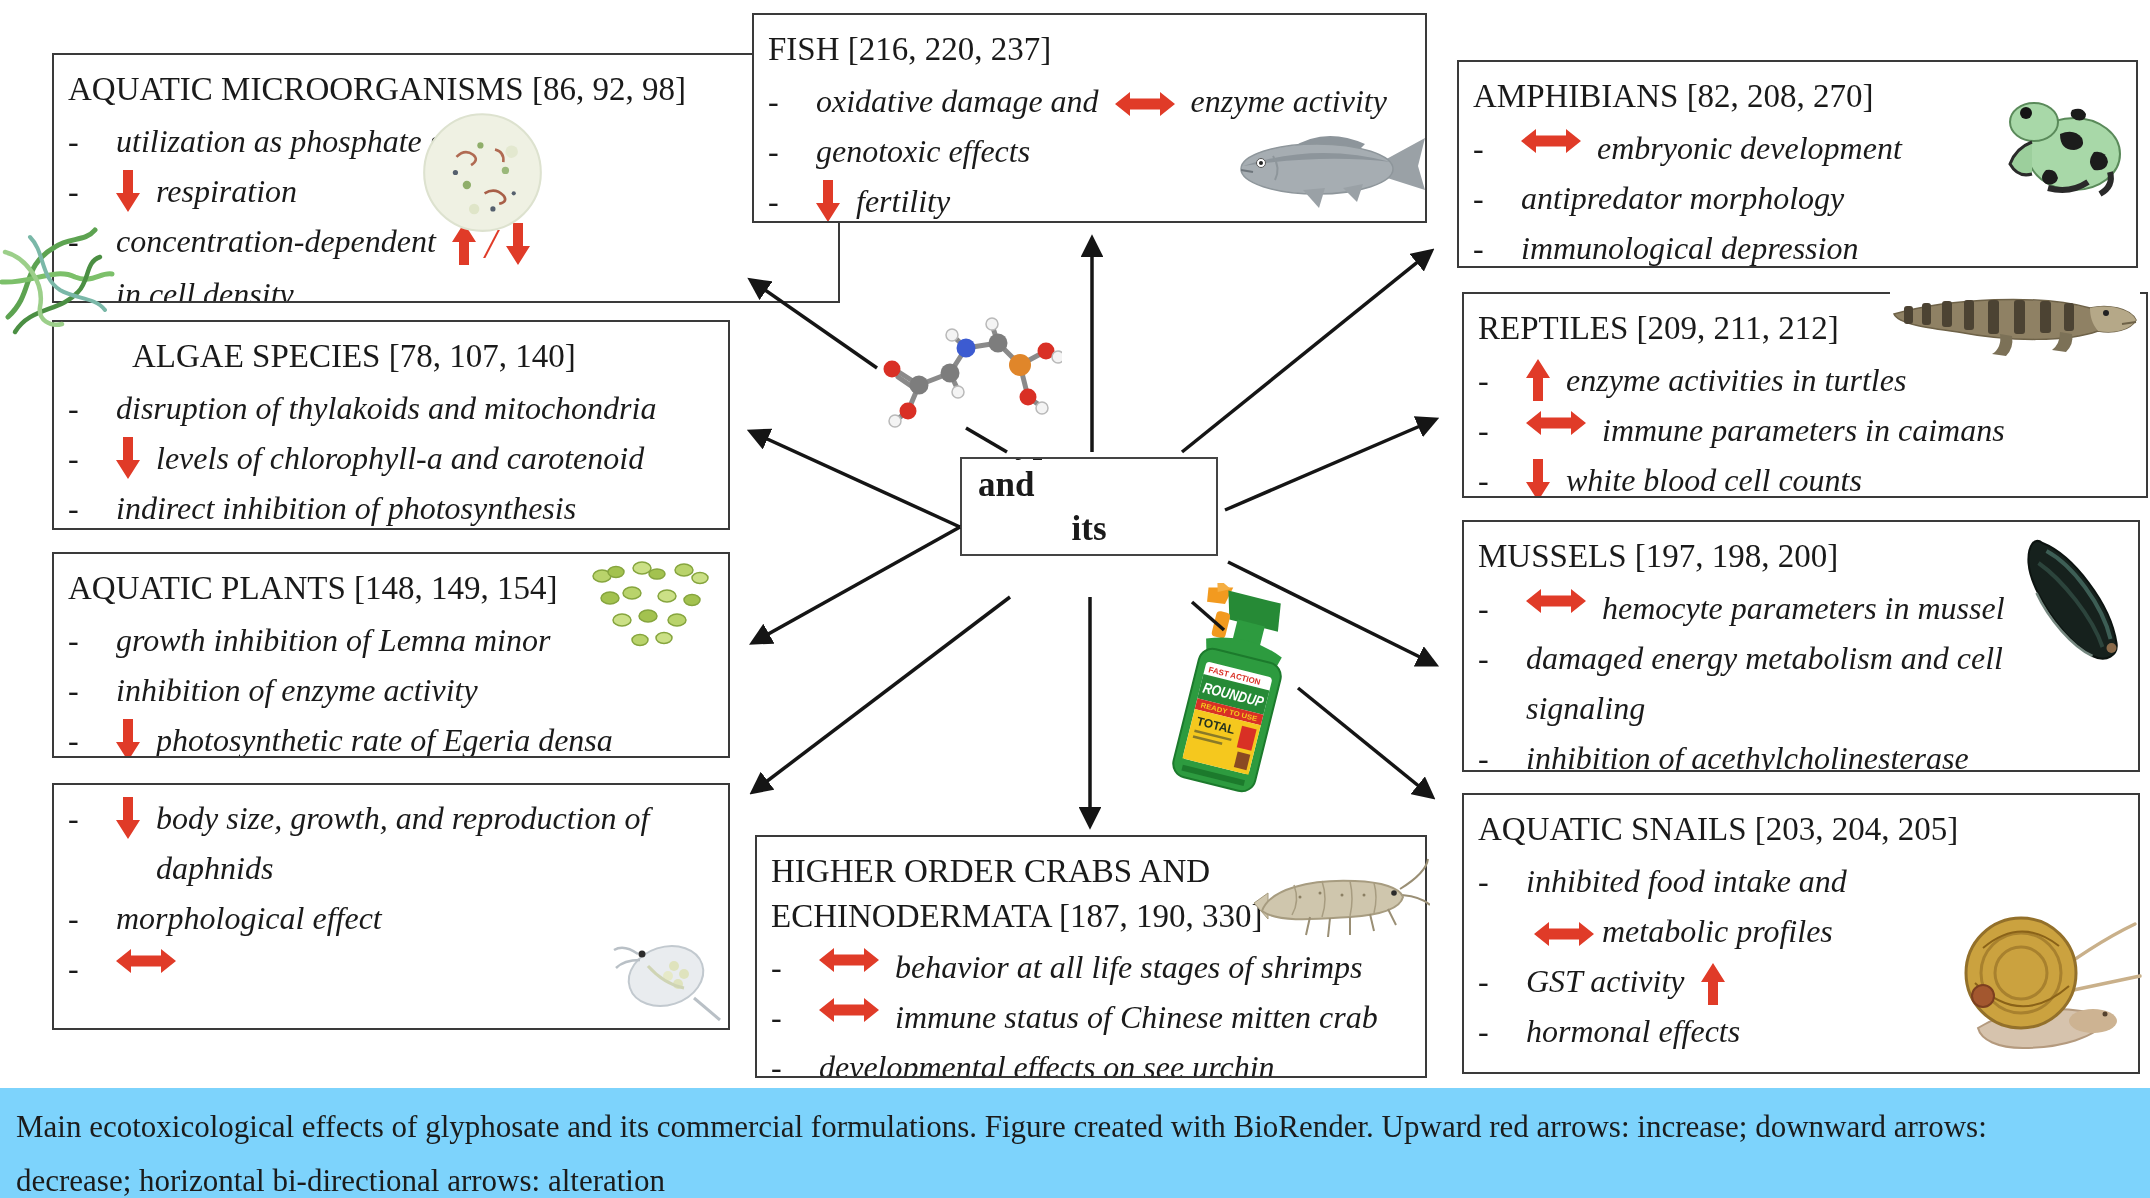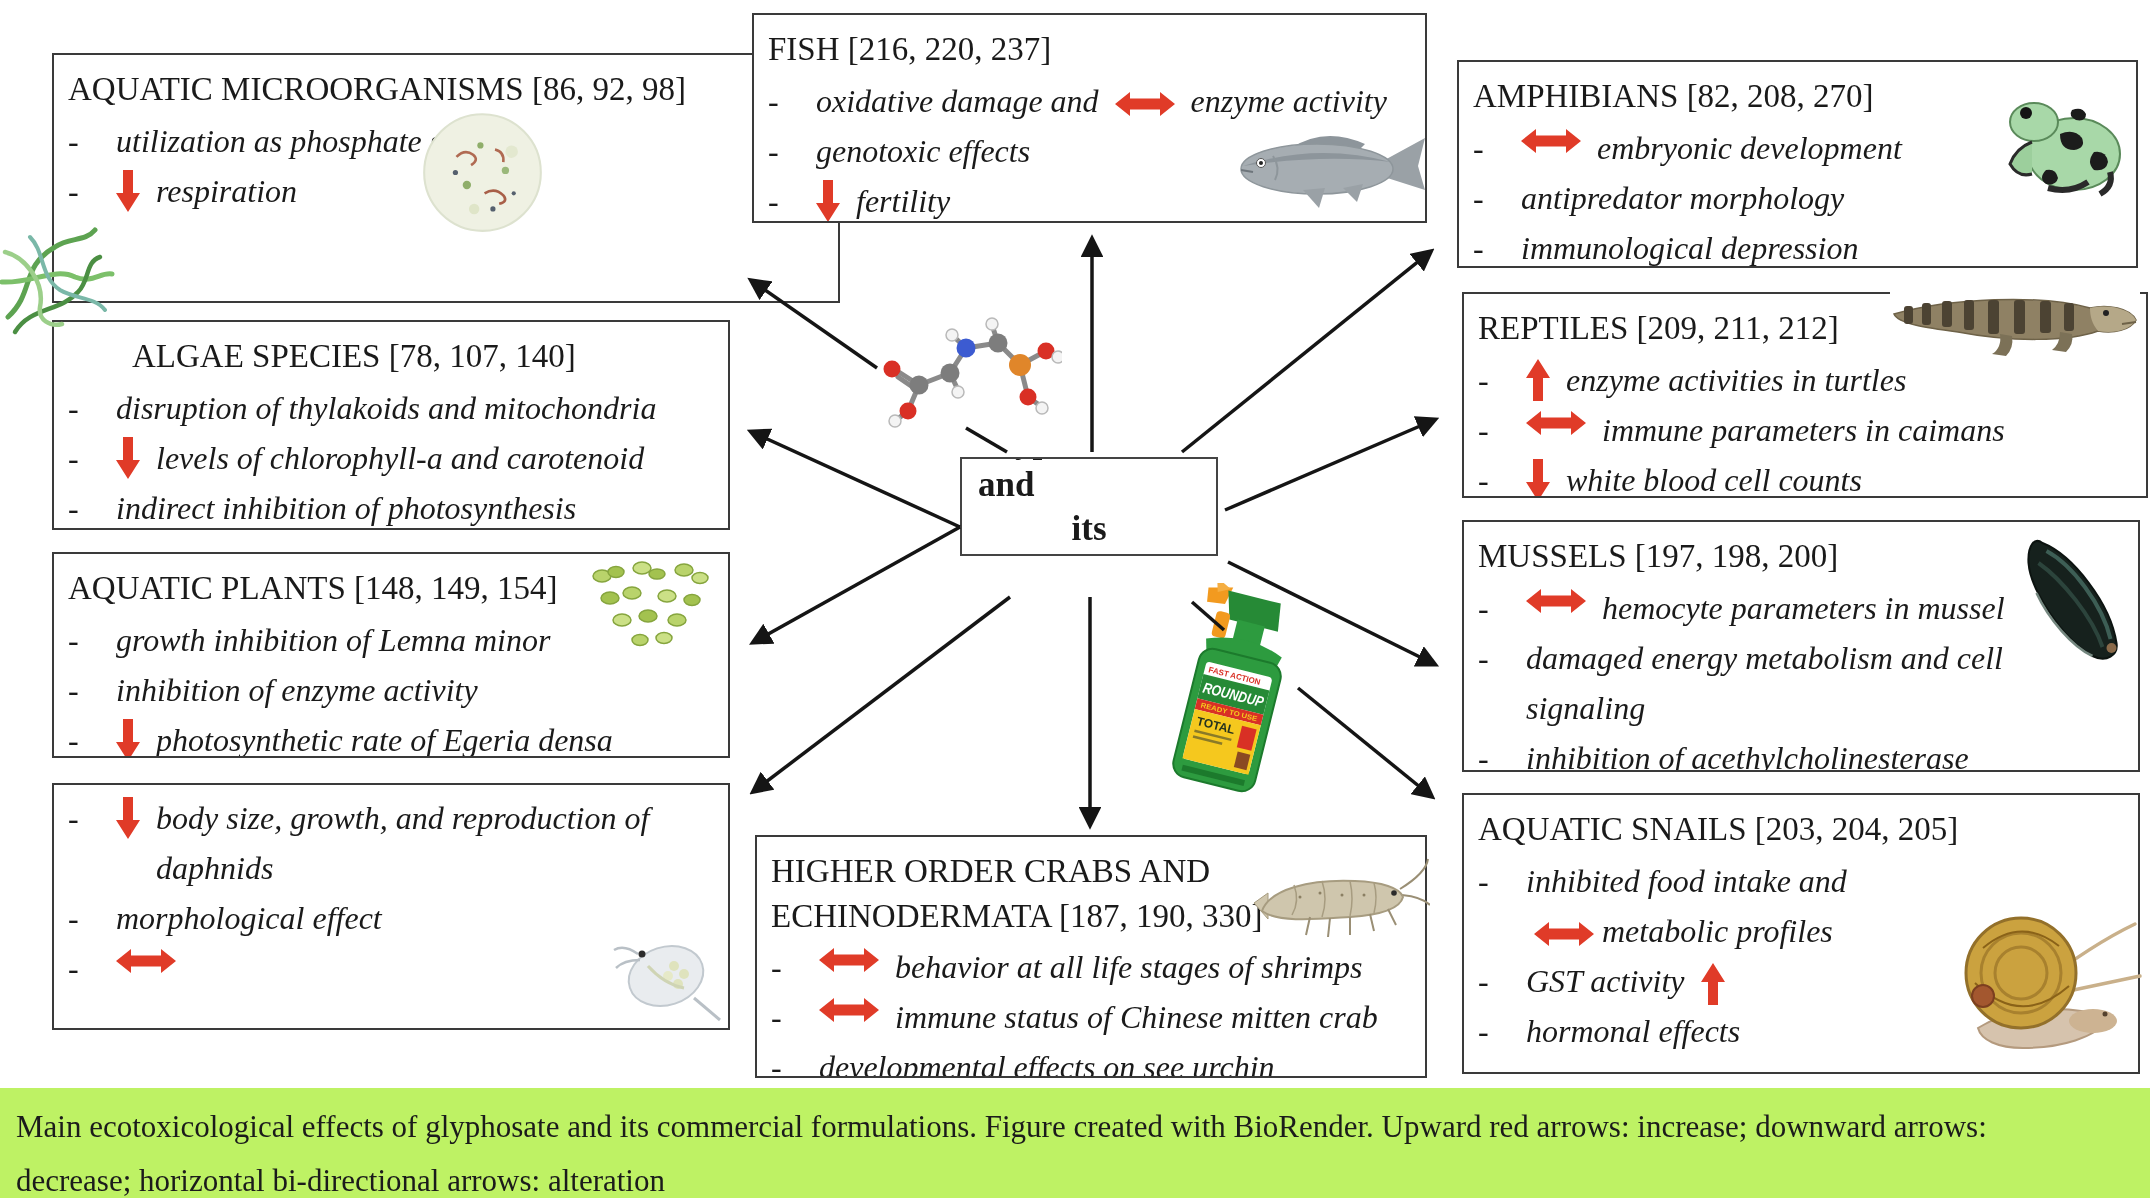--- a/index.html
+++ b/index.html
@@ -27,21 +27,21 @@
   #box-plants{left:52px;top:552px;width:678px;height:206px;}
   #box-zoo{left:52px;top:783px;width:678px;height:247px;}
   #box-fish{left:752px;top:13px;width:675px;height:210px;}
   #box-amph{left:1457px;top:60px;width:681px;height:208px;}
   #box-rept{left:1462px;top:292px;width:686px;height:206px;}
   #box-muss{left:1462px;top:520px;width:678px;height:252px;}
   #box-snail{left:1462px;top:793px;width:678px;height:281px;}
   #box-crabs{left:755px;top:835px;width:672px;height:243px;}
   .img{position:absolute;z-index:3;line-height:0;}
   #arrow-layer{position:absolute;left:0;top:0;z-index:4;pointer-events:none;}
-  .caption{position:absolute;left:0;top:1088px;width:2150px;height:110px;background:#bef264;
+  .caption{position:absolute;left:0;top:1088px;width:2150px;height:110px;background:#7dd3fc;
            box-sizing:border-box;padding:12px 104px 0 16px;font-size:31px;line-height:54px;color:#1b1b1b;z-index:5;}
 </style>
 </head>
 <body>
 
 <div class="stage">
 
   <div class="obox" id="box-micro">
     <div class="box-head"><span class="box-title">AQUATIC MICROORGANISMS</span> <span class="box-refs">[86, 92, 98]</span></div>
     <div>
@@ -52,20 +52,28 @@
         <div class="item">
           <span class="dash">-</span>
           <span class="prefix">
             <span class="arr arr-down" style="margin: 0px;">
               <svg width="24" height="42" viewBox="0 0 24 42">
                 <path d="M12 42 L0 23 L7 23 L7 0 L17 0 L17 23 L24 23 Z" fill="#e03b28"></path>
               </svg>
             </span>
           </span>
           <span class="item-text">respiration</span>
+        </div>
+        <div class="item">
+          <span class="dash">-</span>
+          <span class="item-text">concentration-dependent <span class="arr arr-up"><svg width="24" height="42" viewBox="0 0 24 42">
+                <path d="M12 0 L24 19 L17 19 L17 42 L7 42 L7 19 L0 19 Z" fill="#e03b28"></path>
+              </svg></span><span class="slash" style="color: rgb(224, 59, 40);">/</span><span class="arr arr-down"><svg width="24" height="42" viewBox="0 0 24 42">
+                <path d="M12 42 L0 23 L7 23 L7 0 L17 0 L17 23 L24 23 Z" fill="#e03b28"></path>
+              </svg></span><br>in cell density</span>
         </div>
       </div>
   </div>
 
   <div class="obox" id="box-algae">
     <div class="box-head" style="padding-left:64px;"><span class="box-title">ALGAE SPECIES</span> <span class="box-refs">[78, 107, 140]</span></div>
     <div>
         <div class="item">
           <span class="dash">-</span>
           <span class="item-text">disruption of thylakoids and mitochondria</span>

